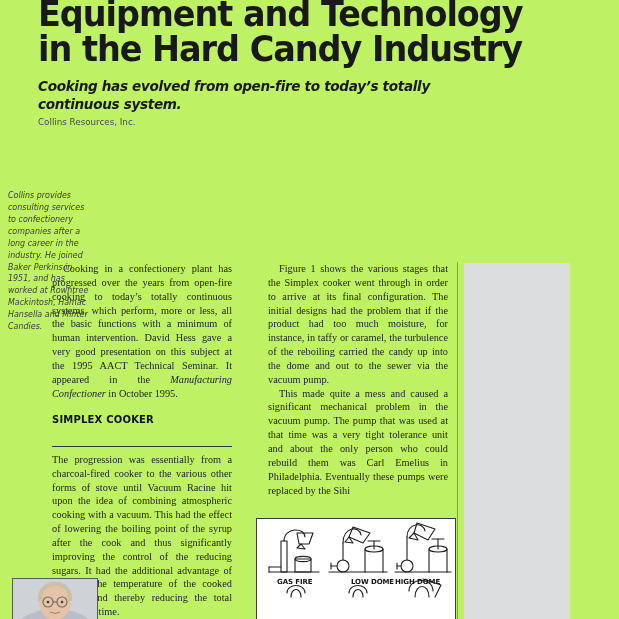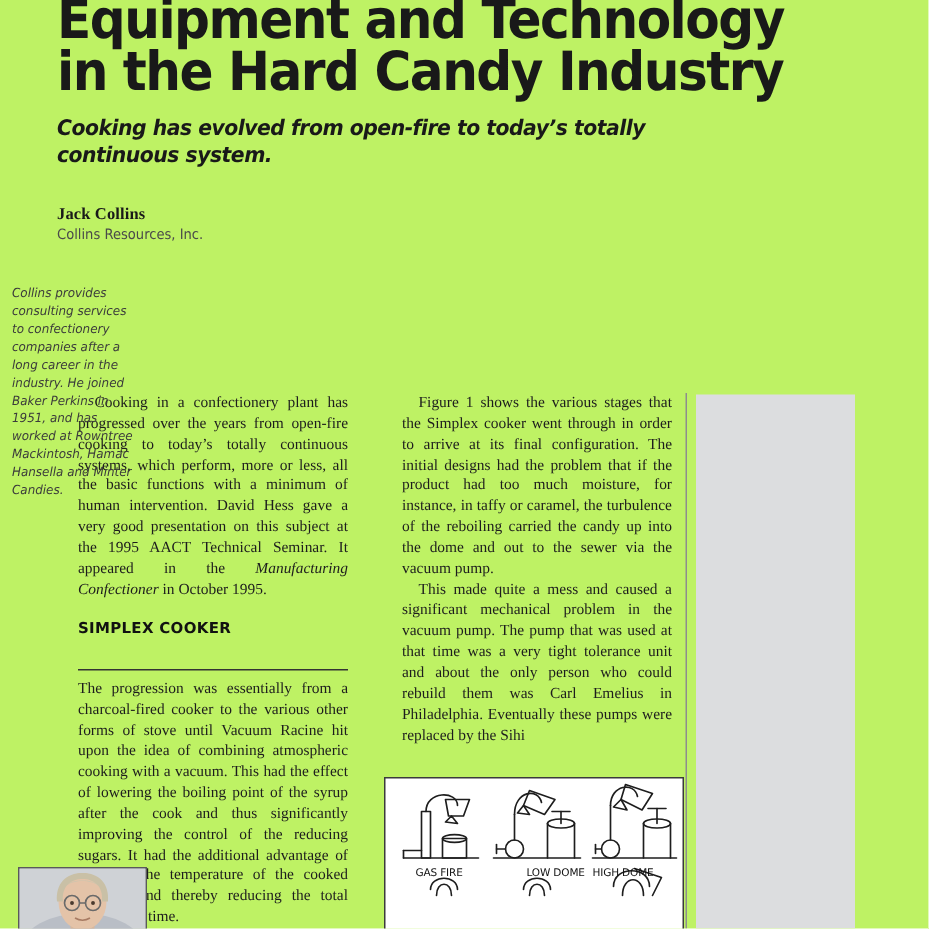--- a/index.html
+++ b/index.html
@@ -182,41 +182,40 @@
   }
   .fig-labels {
     position: absolute;
     left: 0; top: 59px;
     width: 100%;
     height: 12px;
   }
   .fig-label {
     position: absolute;
     font-family: "DejaVu Sans", sans-serif;
-    font-weight: normal;
+    font-weight: bold;
     font-size: 7px;
     color: #111;
     letter-spacing: -0.1px;
     white-space: nowrap;
     text-align: right;
   }
   .fl0 { left: 20px; }
   .fl1 { left: 94px; }
   .fl2 { left: 138px; }
 </style>
 </head>
 <body>
 
 <div class="page">
 
   <div class="masthead">
     <h1 class="title">Equipment and Technology
 in the Hard Candy Industry</h1>
     <p class="deck">Cooking has evolved from open-fire to today’s totally continuous system.</p>
-    <p class="byline-name">Jack Collins</p>
     <p class="byline-org">Collins Resources, Inc.</p>
   </div>
 
   <div class="col col-left">
     <p class="first"><span>Cooking in a confectionery plant has progressed over the years from open-fire cooking to today’s totally continuous systems, which perform, more or less, all the basic functions with a minimum of human intervention. David Hess gave a very good presentation on this subject at the 1995 AACT Technical Seminar. It appeared in the </span><em>Manufacturing Confectioner</em><span> in October 1995.</span></p>
 
     <div class="section-head">SIMPLEX COOKER</div>
 
     <div class="after-head">
       <p>The progression was essentially from a charcoal-fired cooker to the various other forms of stove until Vacuum Racine hit upon the idea of combining atmospheric cooking with a vacuum. This had the effect of lowering the boiling point of the syrup after the cook and thus significantly improving the control of the reducing sugars. It had the additional advantage of reducing the temperature of the cooked product, and thereby reducing the total processing time.</p>

